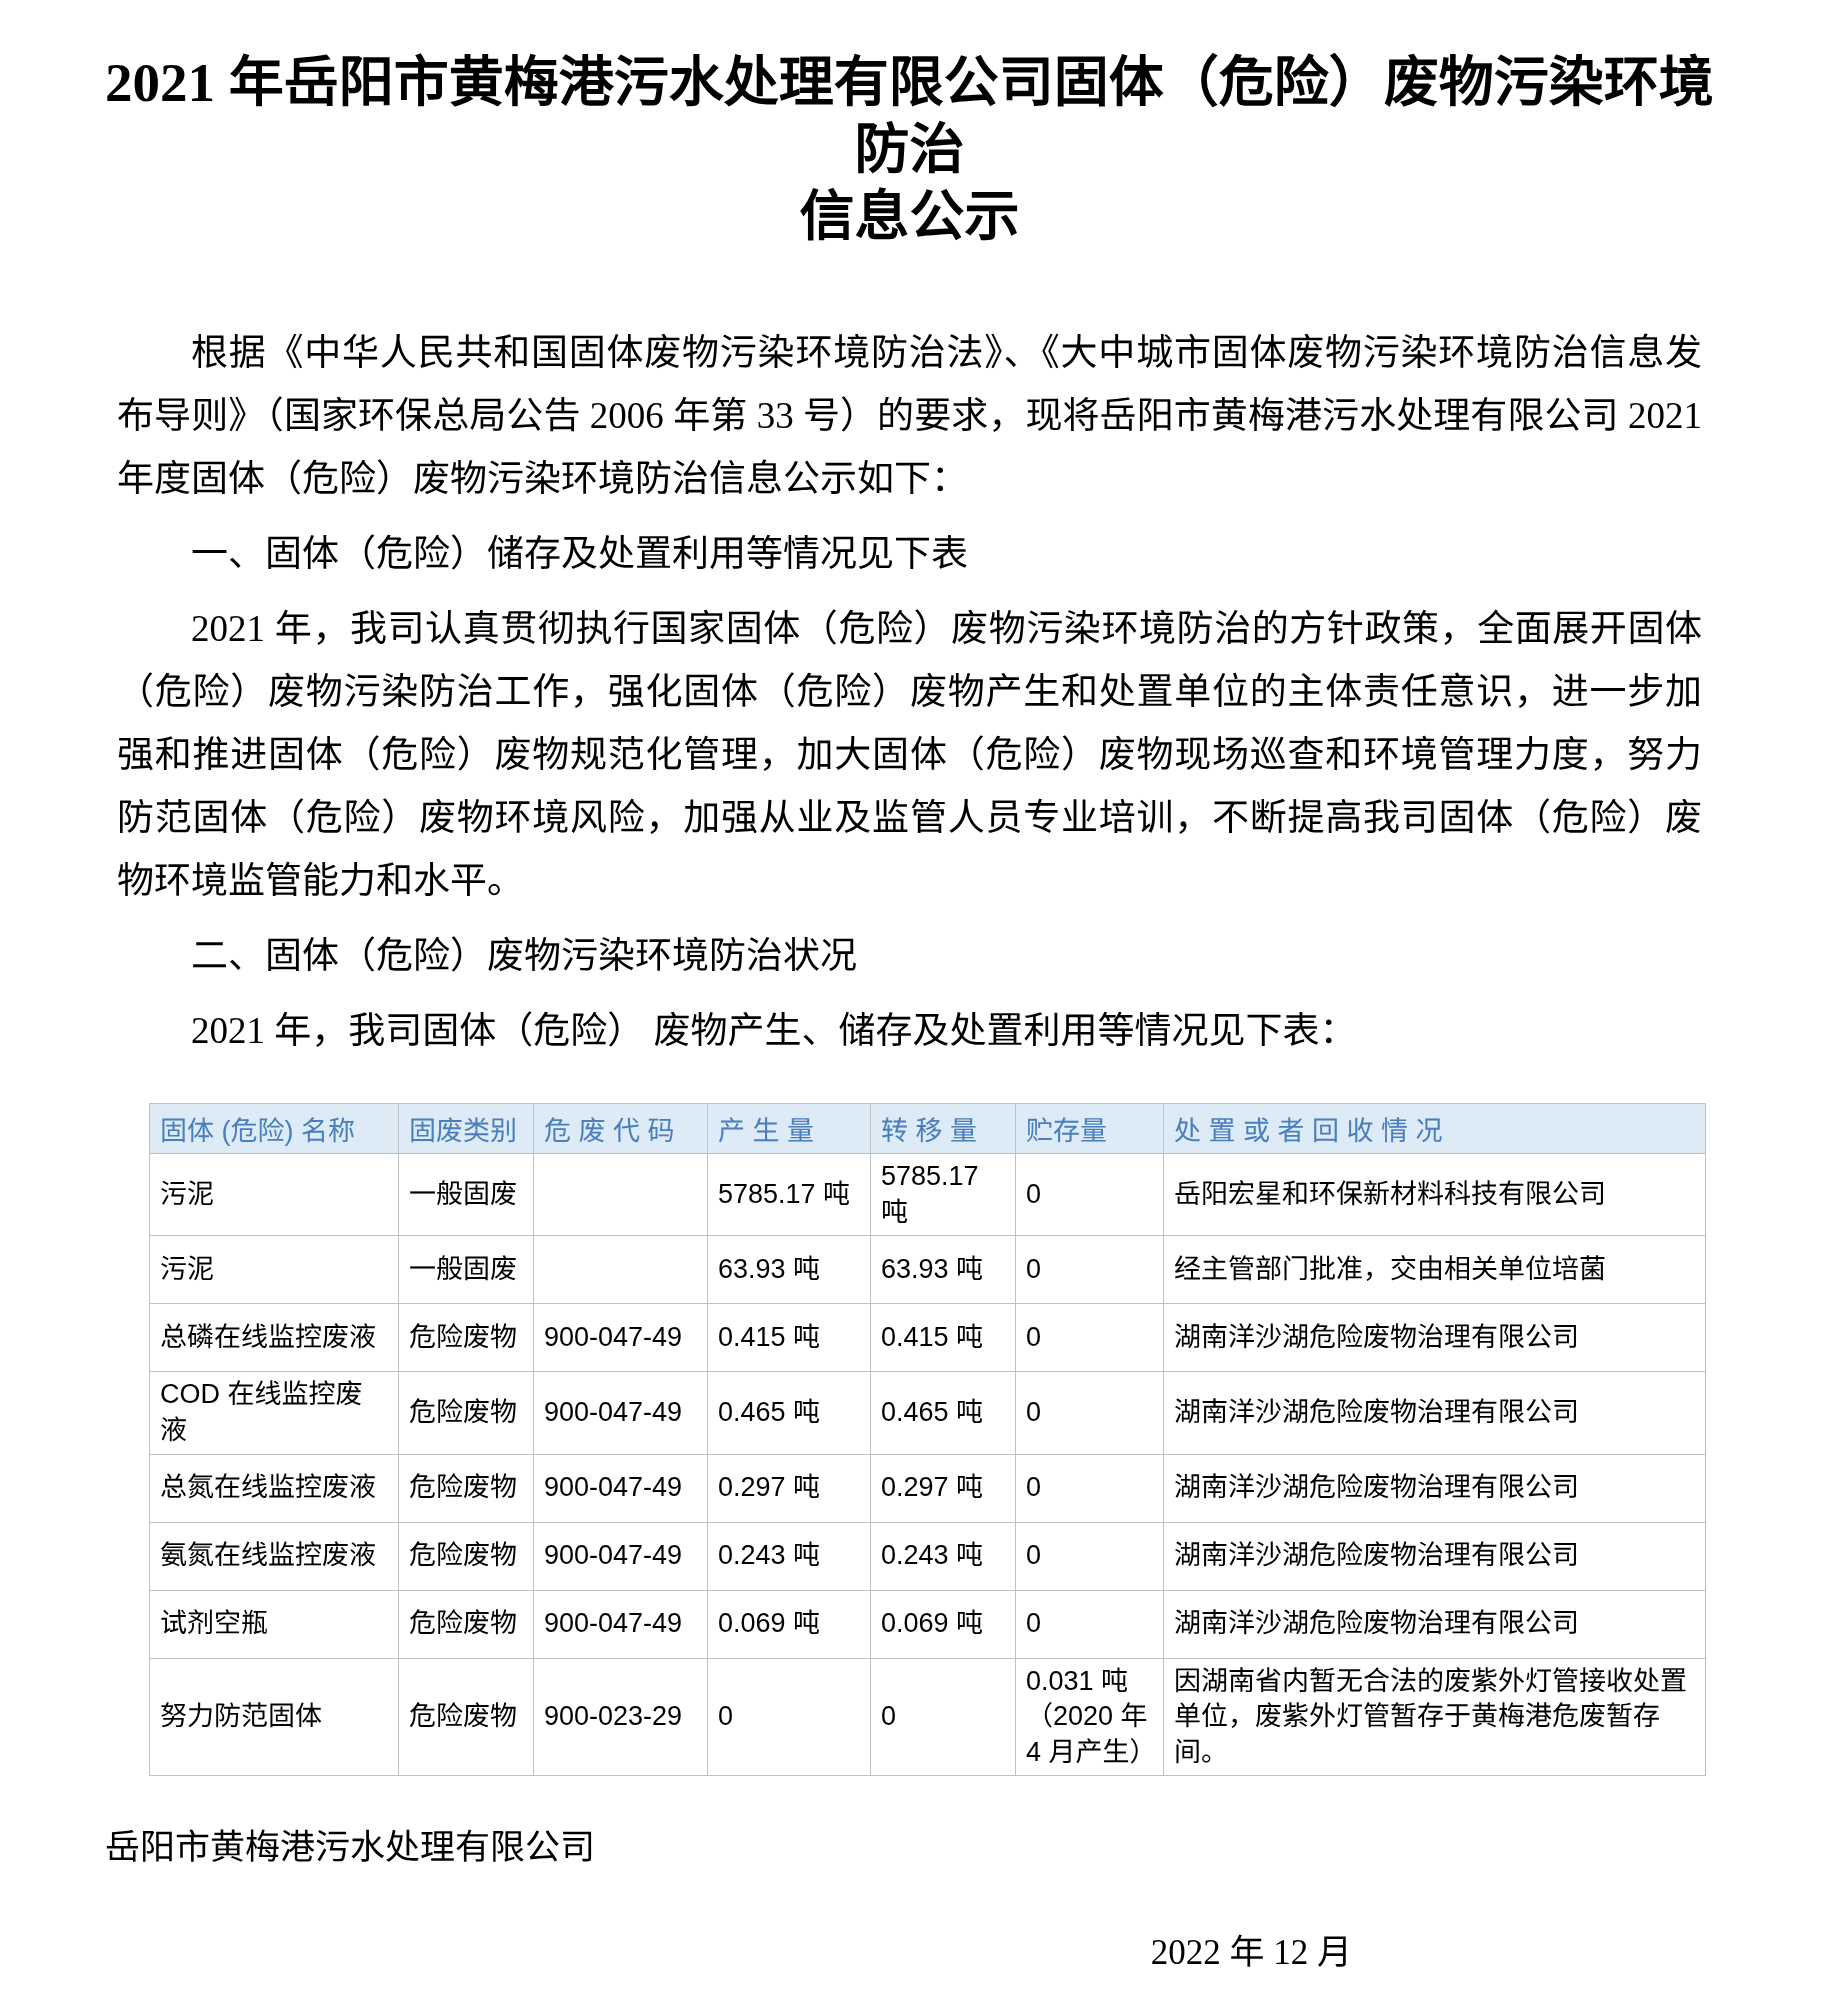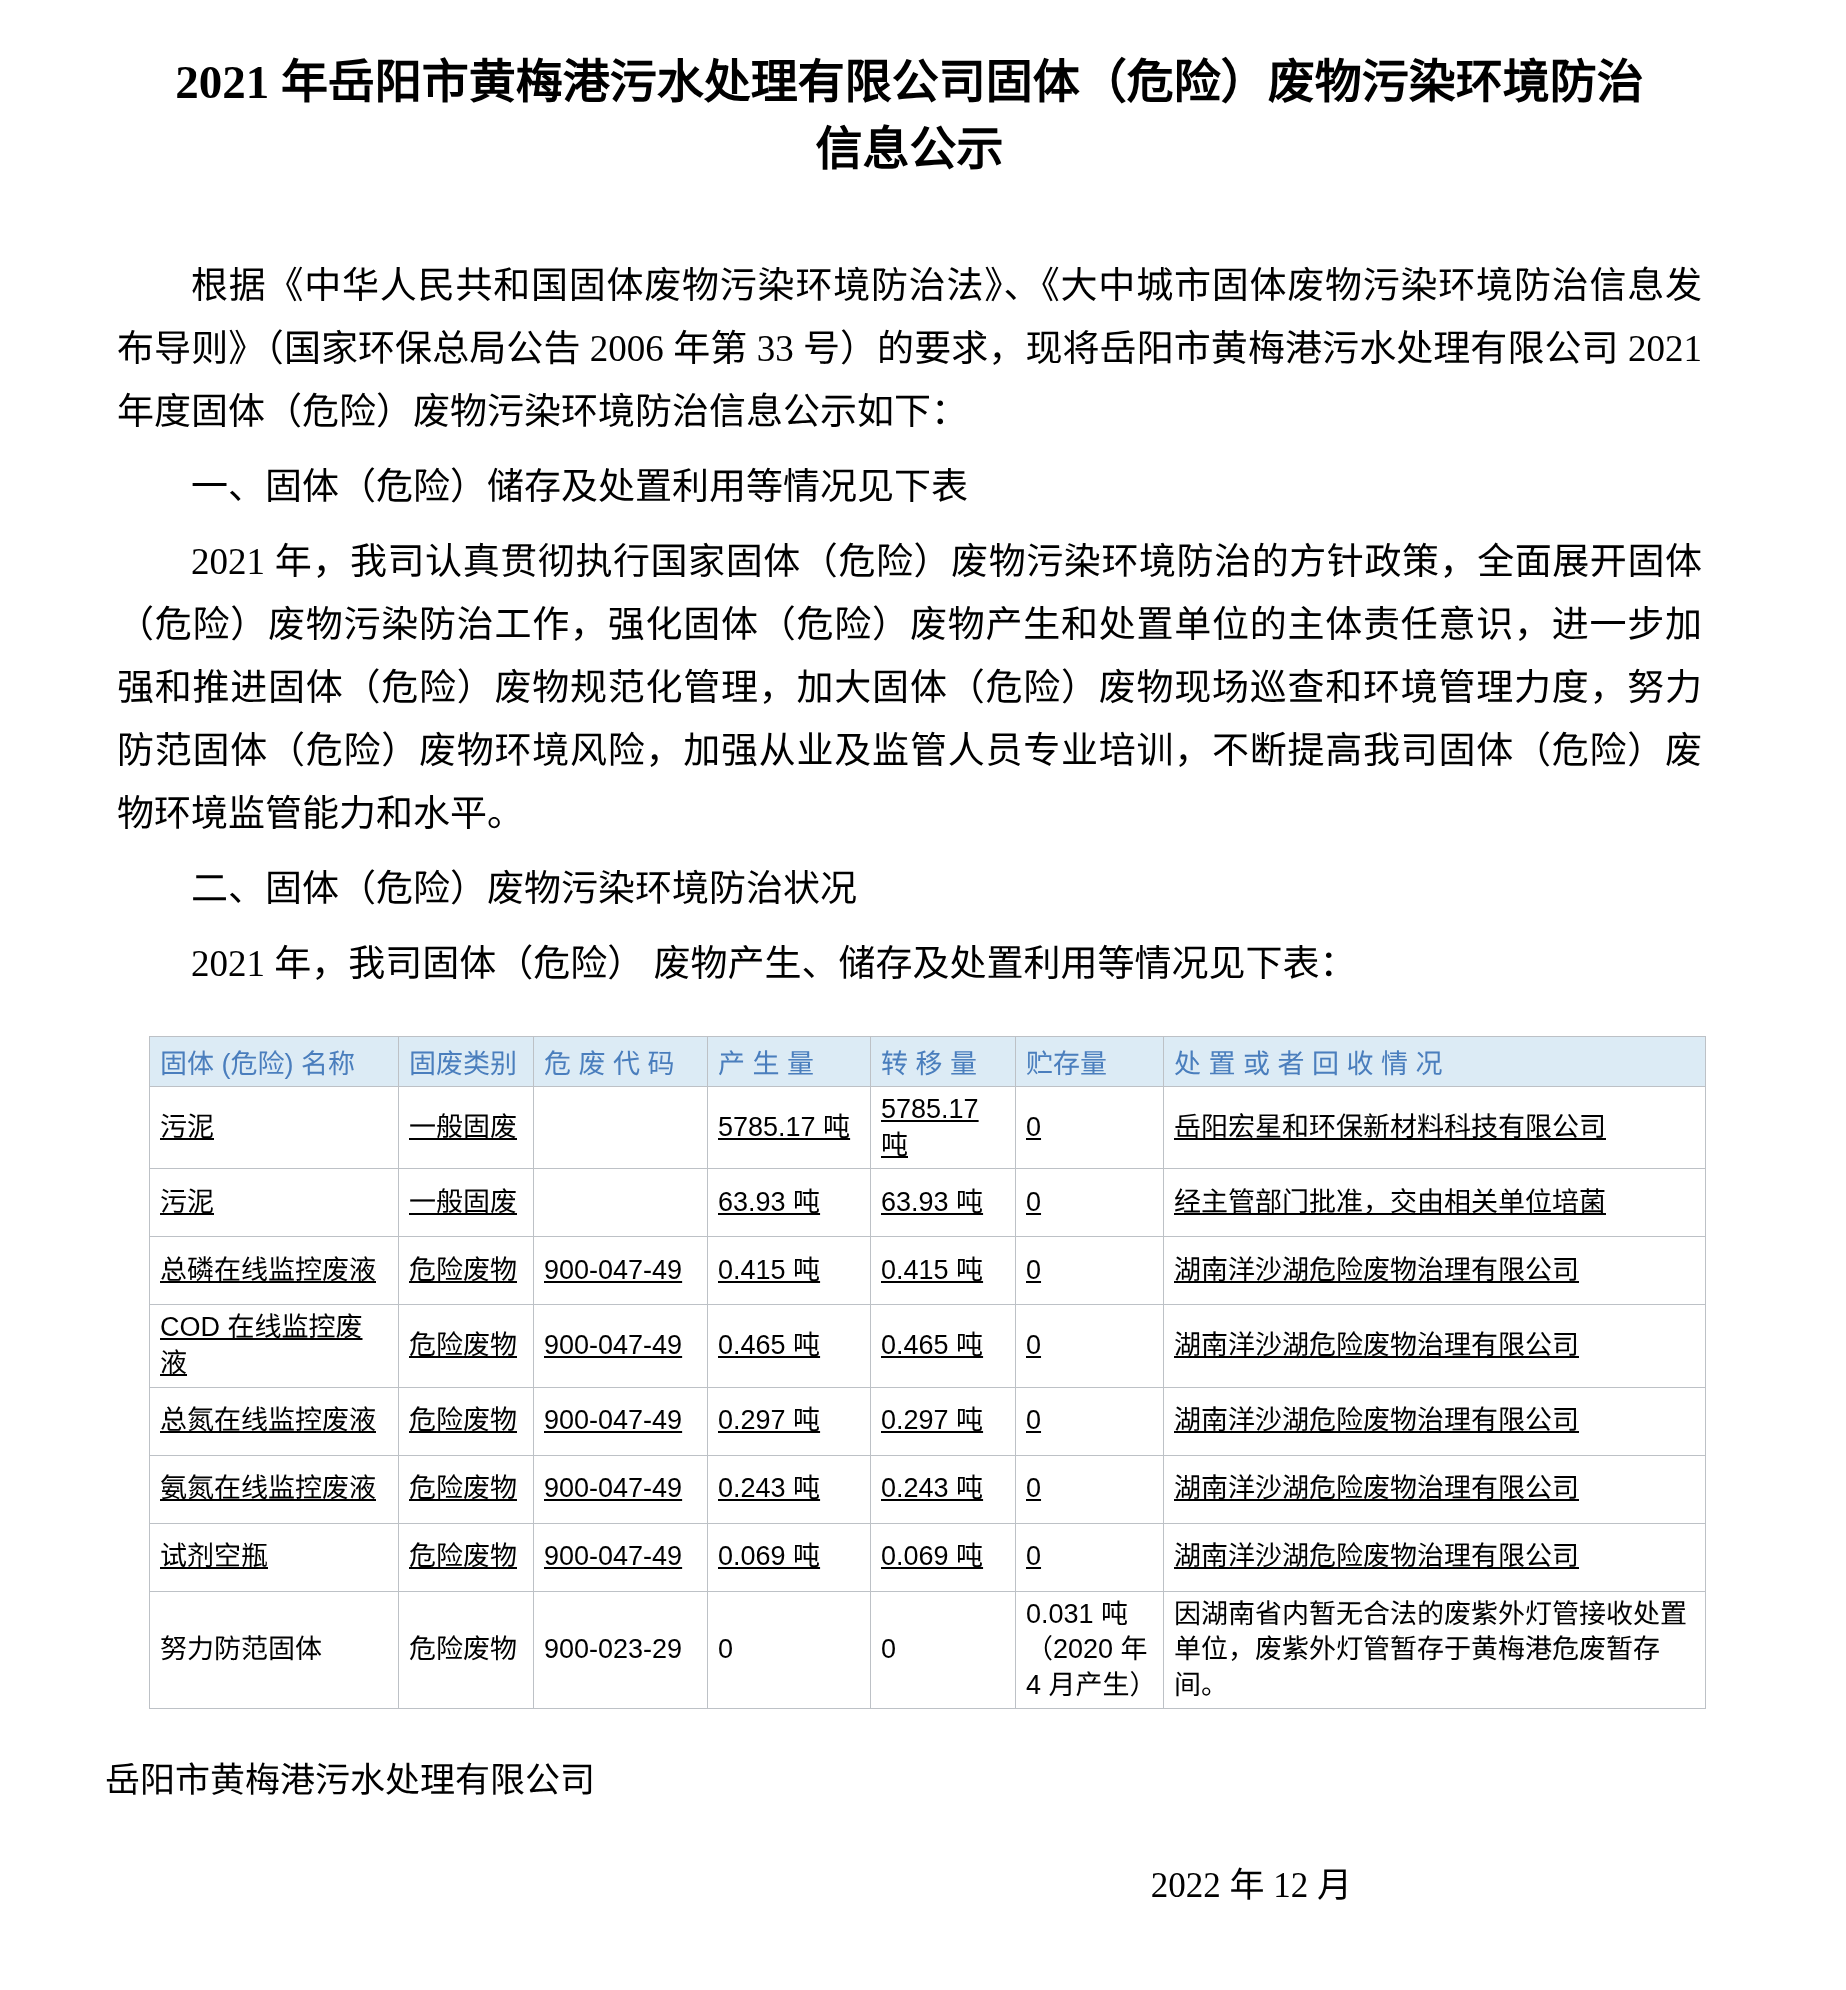--- a/index.html
+++ b/index.html
@@ -11,21 +11,21 @@
     color: #000000;
     font-family: "Liberation Serif", "DejaVu Serif", serif;
     overflow: hidden;
   }
   .content {
     padding: 49px 132px 0 105px;
   }
   .doc-title {
     text-align: center;
     font-weight: bold;
-    font-size: 47px;
+    font-size: 55px;
     line-height: 67px;
     margin: 0;
   }
   .body-text {
     margin-top: 71px;
     font-size: 37px;
     line-height: 63px;
     text-align: justify;
   }
   .body-text p {
@@ -49,21 +49,21 @@
     overflow-wrap: anywhere;
   }
   table.waste-table th {
     background: #dcebf5;
     color: #4a7ebd;
     font-weight: normal;
     text-align: left;
     height: 36px;
     white-space: nowrap;
   }
-  table.waste-table tr.data-row { height: 68px; text-decoration: underline; }
+  table.waste-table tr.data-row { height: 68px; }
   table.waste-table tr.data-row-tall { height: 109px; }
   table.waste-table td { line-height: 1.32; }
   .footer-company {
     margin-top: 51px;
     text-align: left;
     padding-right: 229px;
     font-size: 35px;
     line-height: 41px;
   }
   .footer-date {

